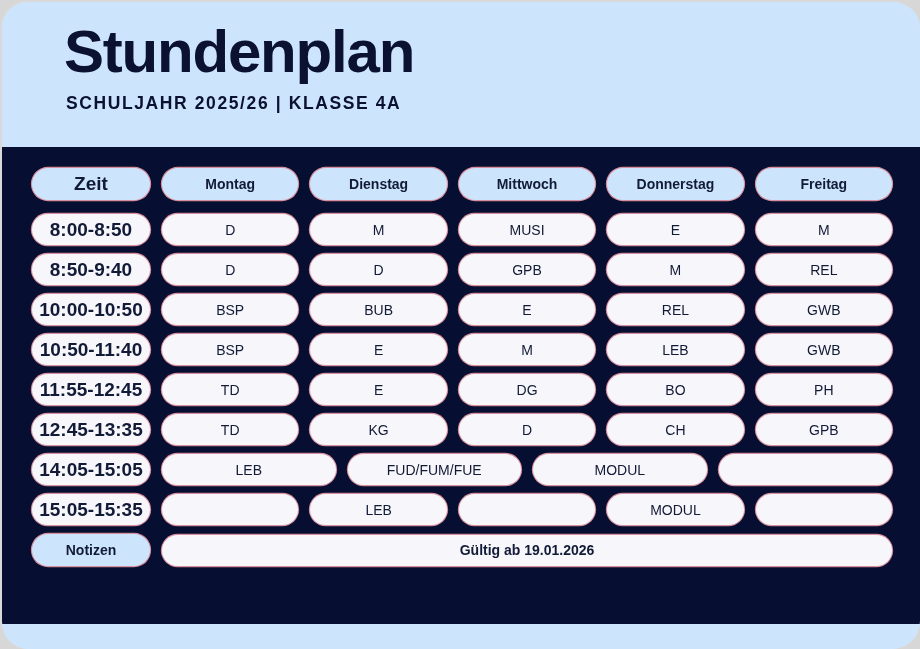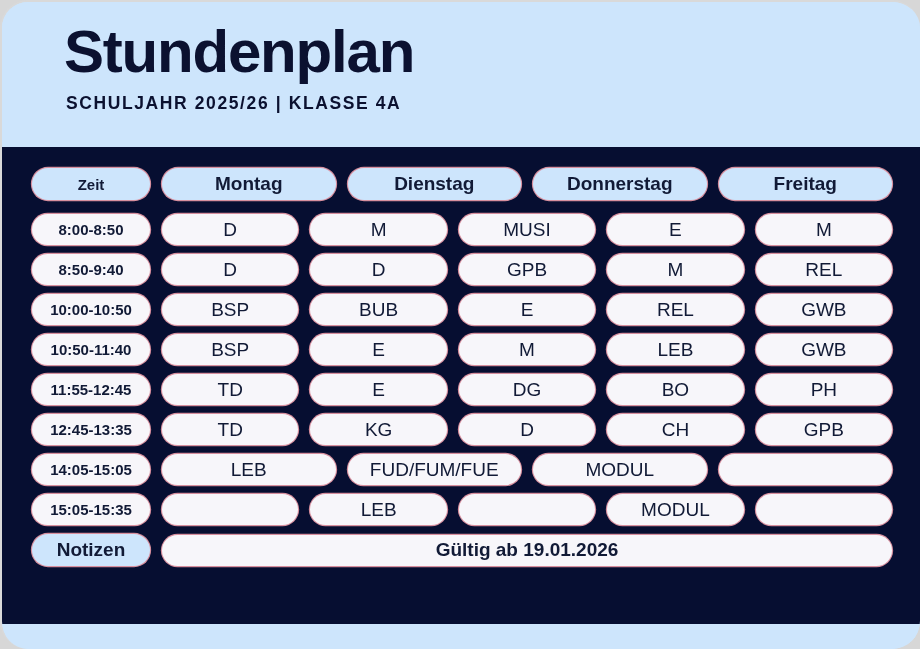--- a/index.html
+++ b/index.html
@@ -75,33 +75,33 @@
   }
 
   
   .pill {
     box-sizing: border-box;
     height: 31px;
     border-radius: 18px;
     display: flex;
     align-items: center;
     justify-content: center;
-    font-size: 19px;
+    font-size: 14px;
     font-weight: 400;
     color: #111a36;
     background: #f7f6fa;
     box-shadow: 0 0 0 1.15px #d78f9e;
     white-space: nowrap;
     overflow: hidden;
   }
   .pill.time {
     width: 118px;
     flex: 0 0 118px;
     font-weight: 700;
-    font-size: 15px;
+    font-size: 19px;
   }
   .pill.slot {
     flex: 1 1 0;
     min-width: 0;
   }
   .pill.head {
     background: #cde5fc;
     font-weight: 700;
     height: 32px;
   }
@@ -151,20 +151,21 @@
     <div class="title">Stundenplan</div>
     <div class="subtitle">SCHULJAHR 2025/26 | KLASSE 4A</div>
   </div>
 
   <div class="board">
 
     <div class="grid-row header-row">
       <div class="pill head time">Zeit</div>
       <div class="pill head slot">Montag</div>
       <div class="pill head slot">Dienstag</div>
+      <div class="pill head slot">Mittwoch</div>
       <div class="pill head slot">Donnerstag</div>
       <div class="pill head slot">Freitag</div>
     </div>
 
     <div class="grid-row">
       <div class="pill time">8:00-8:50</div>
       <div class="pill slot">D</div>
       <div class="pill slot">M</div>
       <div class="pill slot">MUSI</div>
       <div class="pill slot">E</div>

